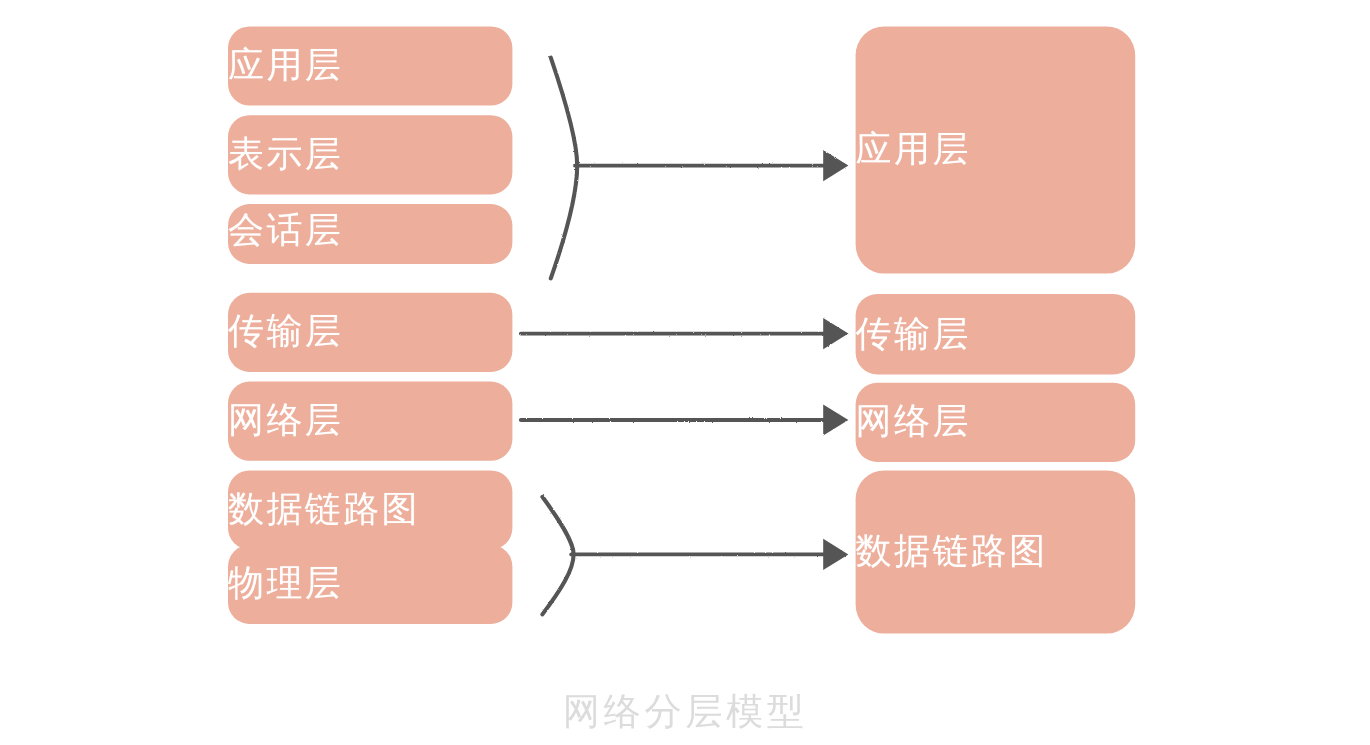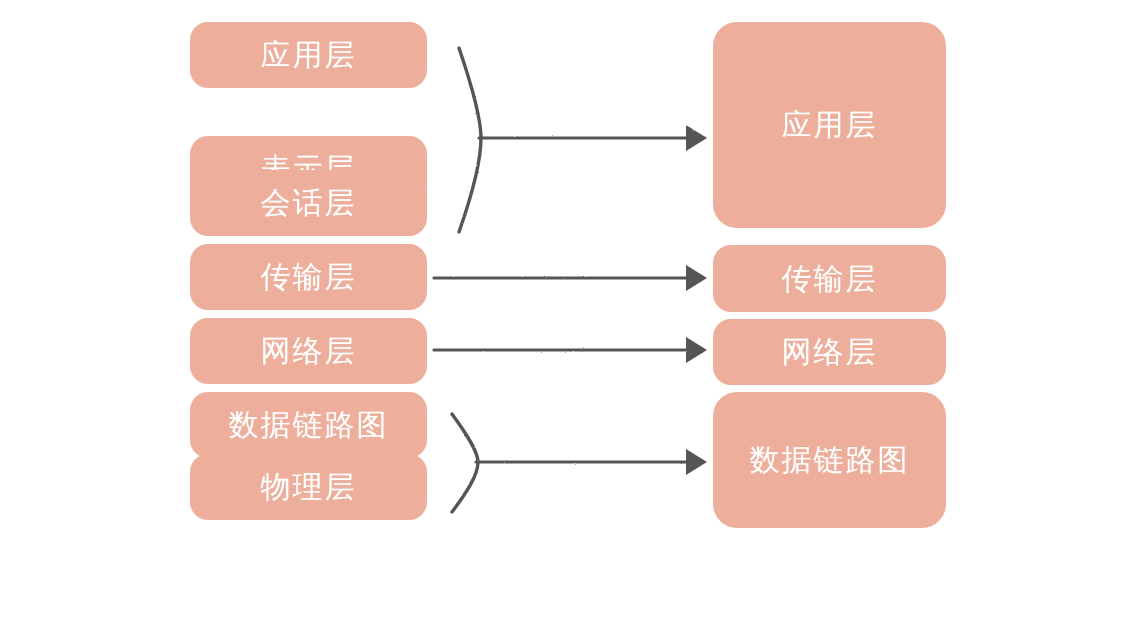--- a/index.html
+++ b/index.html
@@ -17,21 +17,21 @@
     height: 621px;
     background: #ffffff;
     overflow: hidden;
   }
   .layer-box {
     position: absolute;
     background: #EDAE9B;
     border-radius: 18px;
     display: flex;
     align-items: center;
-    justify-content: center;
+    justify-content: flex-start;
     color: #ffffff;
     font-size: 30px;
     letter-spacing: 2px;
     font-weight: 400;
     text-align: center;
     box-sizing: border-box;
     user-select: none;
   }
   .layer-box.tall {
     border-radius: 24px;
@@ -66,24 +66,24 @@
 </style>
 </head>
 <body>
 
 <div id="canvas">
 
   <div class="col-left">
     <div class="layer-box" style="top:22px; height:66px;">
       <span class="layer-label">应用层</span>
     </div>
-    <div class="layer-box" style="top:96px; height:66px;margin-top:40px;">
+    <div class="layer-box" style="top:96px; height:66px;">
       <span class="layer-label">表示层</span>
     </div>
-    <div class="layer-box" style="top:170px; height:66px;">
+    <div class="layer-box" style="top:170px; height:50px;font-family:Liberation Mono, monospace;">
       <span class="layer-label">会话层</span>
     </div>
     <div class="layer-box" style="top:244px; height:66px;">
       <span class="layer-label">传输层</span>
     </div>
     <div class="layer-box" style="top:318px; height:66px;">
       <span class="layer-label">网络层</span>
     </div>
     <div class="layer-box" style="top:392px; height:66px;">
       <span class="layer-label">数据链路图</span>
@@ -130,14 +130,15 @@
     </g>
 
     <g filter="url(#rough)" fill="#555555" stroke="none">
       <polygon points="686,125 707,138 686,151"></polygon>
       <polygon points="686,265 707,278 686,291"></polygon>
       <polygon points="686,337 707,350 686,363"></polygon>
       <polygon points="686,449 707,462 686,475"></polygon>
     </g>
   </svg>
 
+  <div class="caption">网络分层模型</div>
 
 </div>
 
 </body></html>

